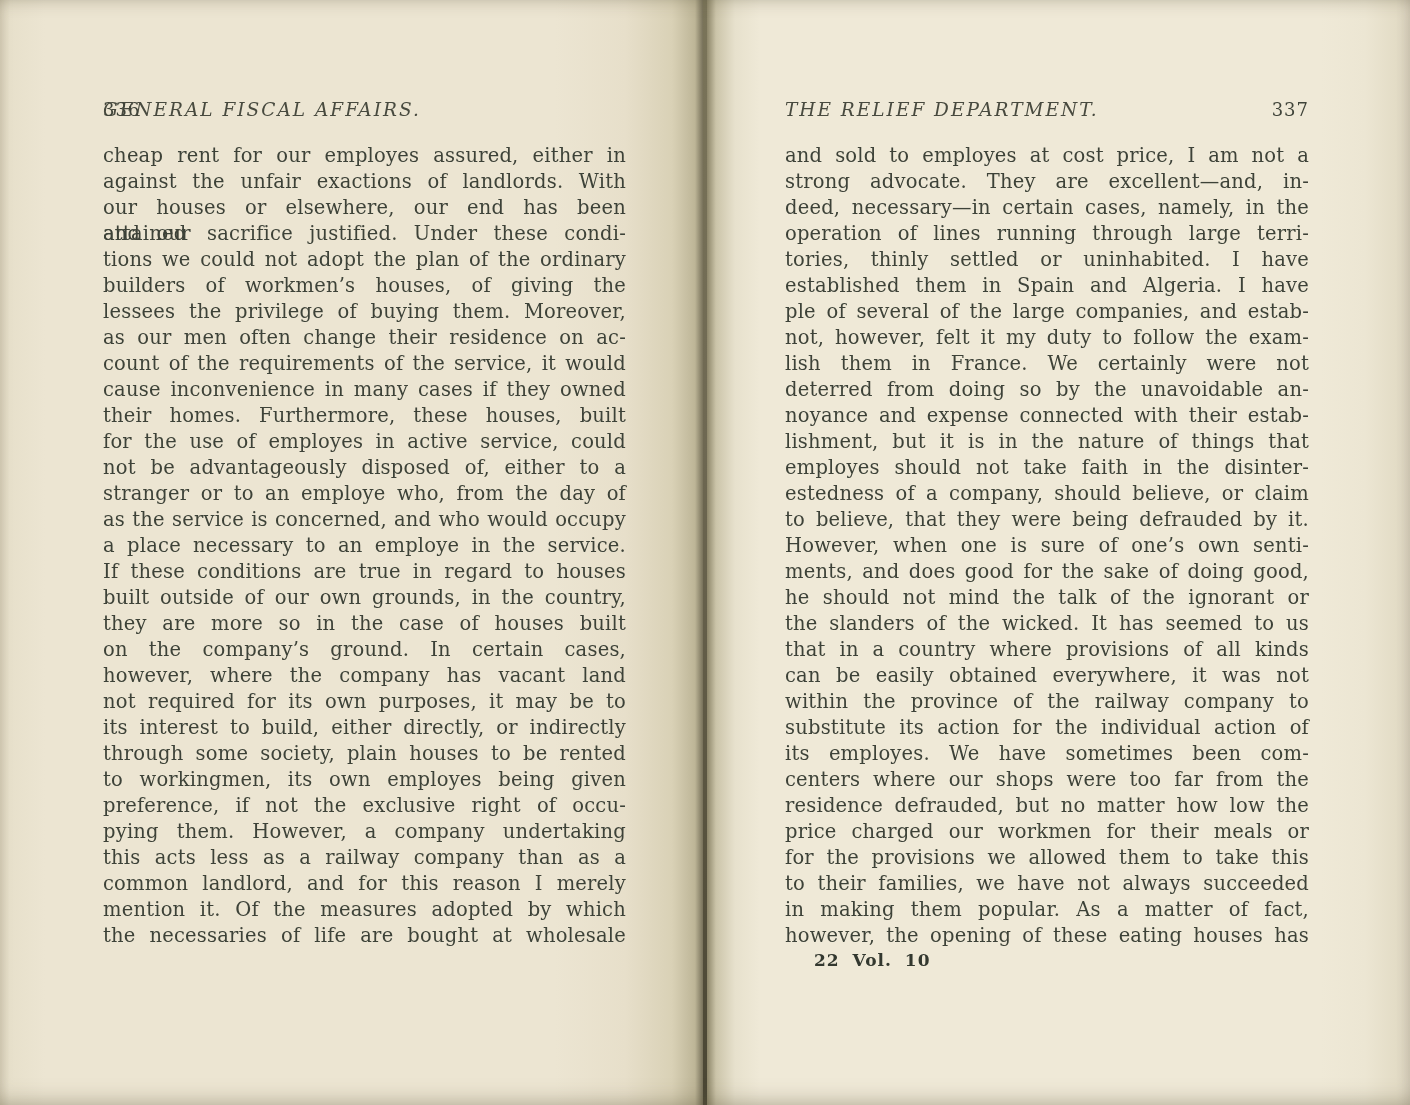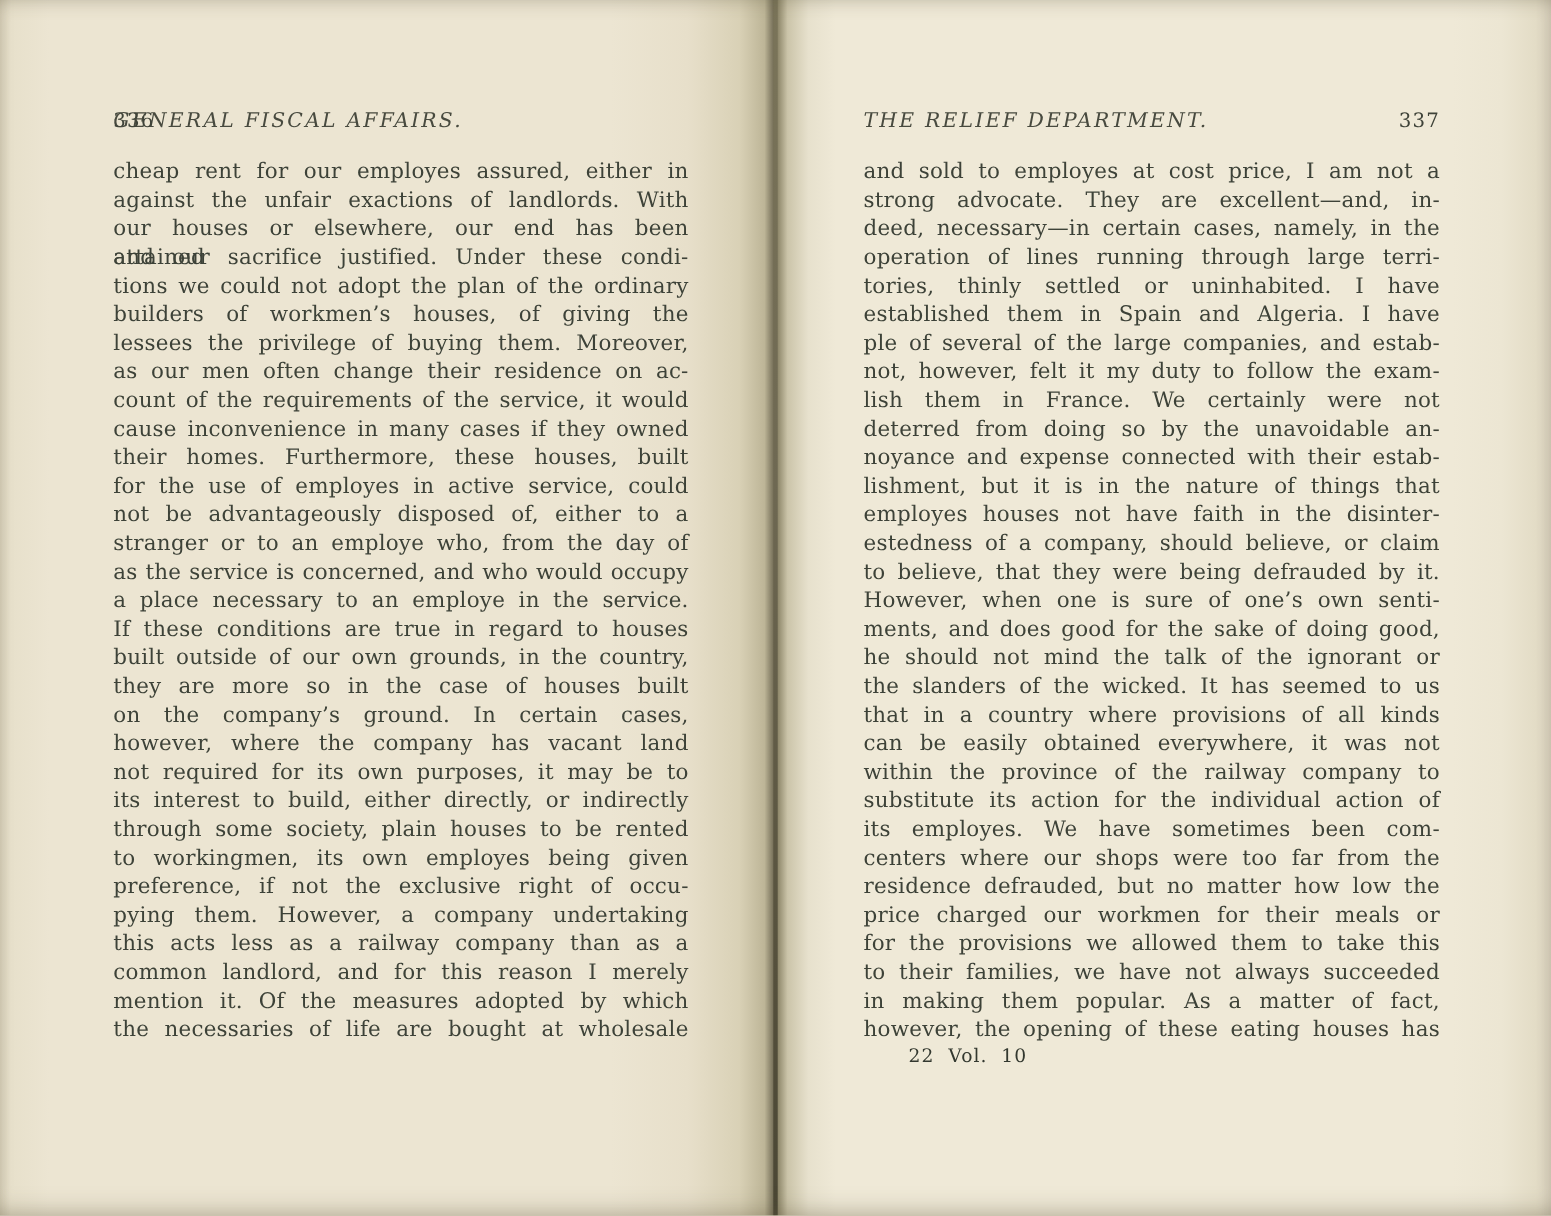--- a/index.html
+++ b/index.html
@@ -46,22 +46,22 @@
   .pg-header .pagenum.pos-right{right:0;}
   .body-text{margin-top:20px;}
   .body-text .line{
     height:26px;line-height:26px;
     font-size:19.5px;letter-spacing:.2px;
     text-align:justify;text-align-last:justify;
     -moz-text-align-last:justify;
     white-space:normal;overflow:visible;
   }
   .sig-footer{
-    margin-top:1px;margin-left:41px;
-    font-size:17px;font-weight:400;letter-spacing:1px;
+    margin-top:1px;margin-left:29px;
+    font-size:17px;font-weight:700;letter-spacing:1px;
     color:#33382f;word-spacing:6px;
   }
 </style>
 </head>
 <body>
 
 <div class="spread">
 
   <div class="gutter-line"></div>
 
@@ -116,21 +116,21 @@
         <div class="line">deed, necessary—in certain cases, namely, in the</div>
         <div class="line">operation of lines running through large terri-</div>
         <div class="line">tories, thinly settled or uninhabited.  I have</div>
         <div class="line">established them in Spain and Algeria.  I have</div>
         <div class="line">ple of several of the large companies, and estab-</div>
         <div class="line">not, however, felt it my duty to follow the exam-</div>
         <div class="line">lish them in France.  We certainly were not</div>
         <div class="line">deterred from doing so by the unavoidable an-</div>
         <div class="line">noyance and expense connected with their estab-</div>
         <div class="line">lishment, but it is in the nature of things that</div>
-        <div class="line">employes houses not have faith in the disinter-</div>
+        <div class="line">employes should not take faith in the disinter-</div>
         <div class="line">estedness of a company, should believe, or claim</div>
         <div class="line">to believe, that they were being defrauded by it.</div>
         <div class="line">However, when one is sure of one’s own senti-</div>
         <div class="line">ments, and does good for the sake of doing good,</div>
         <div class="line">he should not mind the talk of the ignorant or</div>
         <div class="line">the slanders of the wicked.  It has seemed to us</div>
         <div class="line">that in a country where provisions of all kinds</div>
         <div class="line">can be easily obtained everywhere, it was not</div>
         <div class="line">within the province of the railway company to</div>
         <div class="line">substitute its action for the individual action of</div>

